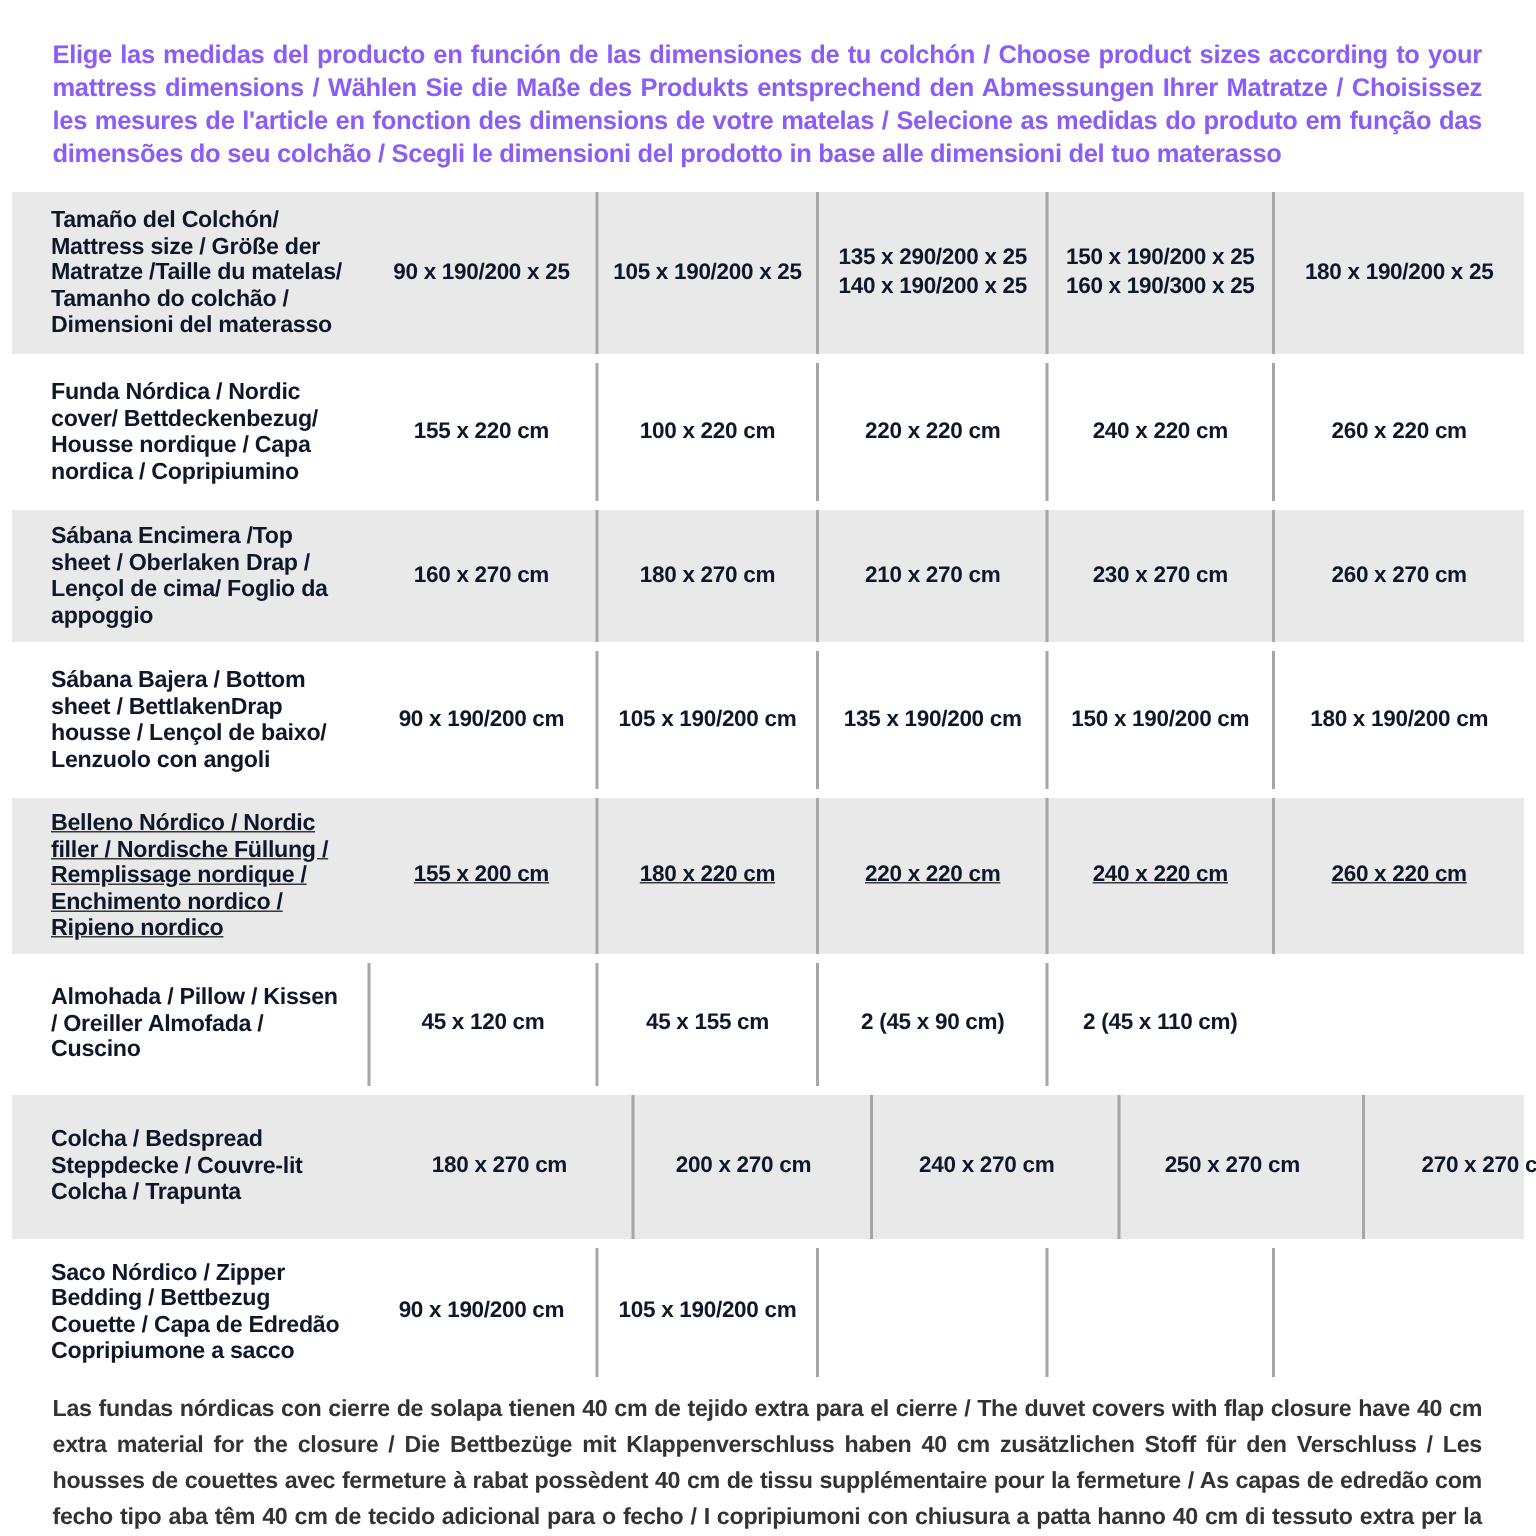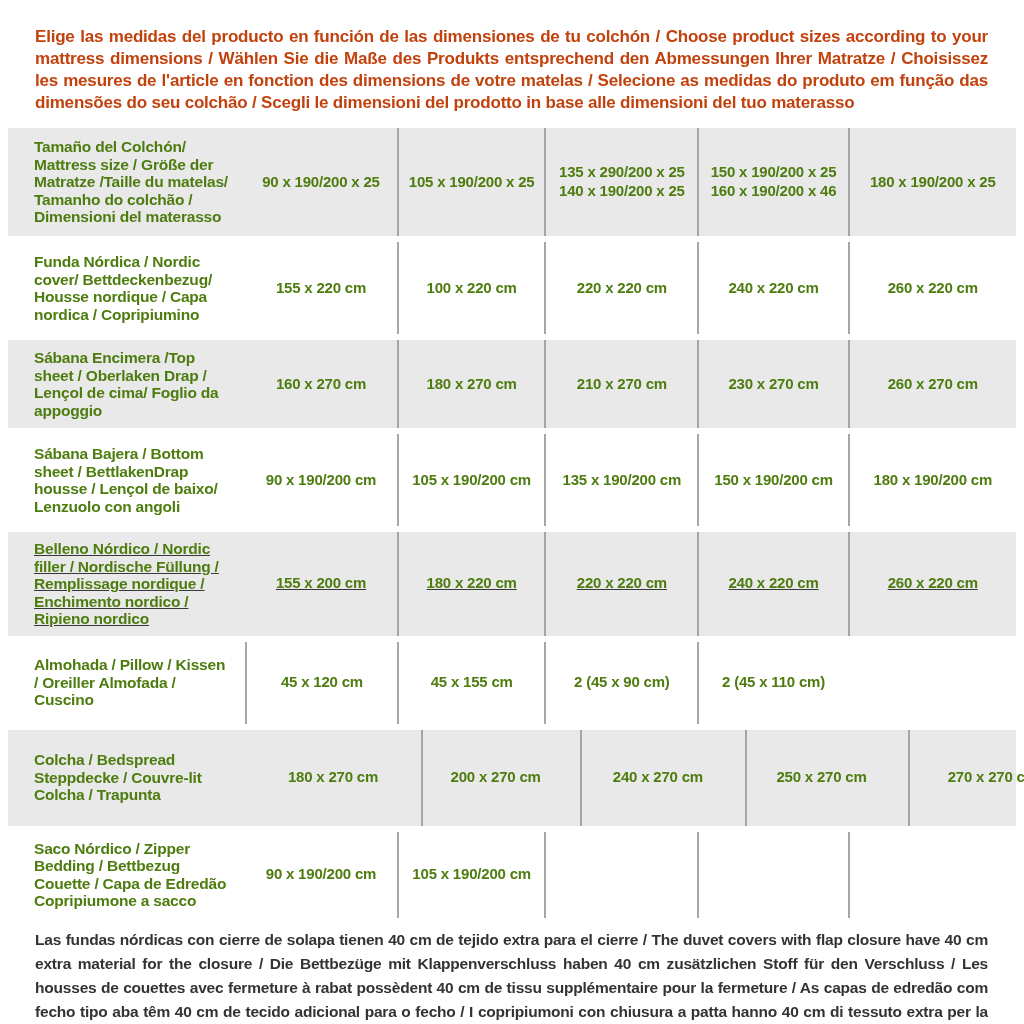--- a/index.html
+++ b/index.html
@@ -11,40 +11,40 @@
     color: #383838;
     overflow: hidden;
   }
   .intro {
     margin: 26px 36px 14px 35px;
     font-size: 17px;
     font-weight: 700;
     line-height: 22px;
     letter-spacing: -0.2px;
     text-align: justify;
-    color: #c2410c;
+    color: #8b5cf6;
   }
   .size-table { margin: 0 8px; }
   .t-row {
     display: grid;
     grid-template-columns: 23.5% 15.1% 14.6% 15.2% 14.9% 16.7%;
     background: #e9e9e9;
     margin-bottom: 6px;
   }
   .t-row.alt { background: #ffffff; }
   .cell {
     display: flex;
     flex-direction: column;
     align-items: center;
     justify-content: center;
     text-align: center;
     font-size: 15px;
     font-weight: 700;
     letter-spacing: -0.2px;
-    color: #4d7c0f;
+    color: #0f172a;
     padding: 8px 4px;
     line-height: 1.25;
   }
   .cell.divided { border-left: 2px solid #a6a6a6; }
   .cell.label {
     align-items: flex-start;
     text-align: left;
     padding-left: 26px;
     padding-right: 14px;
     font-size: 15.5px;
@@ -82,21 +82,21 @@
     </div>
     <div class="cell divided">
       <div>105 x 190/200 x 25</div>
     </div>
     <div class="cell divided">
       <div>135 x 290/200 x 25</div>
       <div>140 x 190/200 x 25</div>
     </div>
     <div class="cell divided">
       <div>150 x 190/200 x 25</div>
-      <div>160 x 190/200 x 46</div>
+      <div>160 x 190/300 x 25</div>
     </div>
     <div class="cell divided">
       <div>180 x 190/200 x 25</div>
     </div>
   </div>
 
   <div class="t-row alt h-funda">
     <div class="cell label">Funda Nórdica / Nordic cover/ Bettdeckenbezug/ Housse nordique / Capa nordica / Copripiumino</div>
     <div class="cell">155 x 220 cm</div>
     <div class="cell divided">100 x 220 cm</div>

